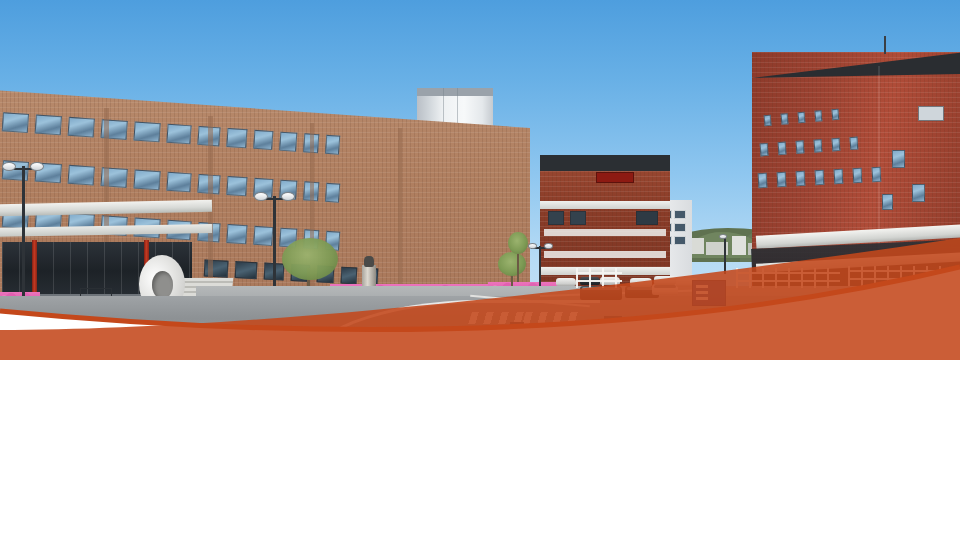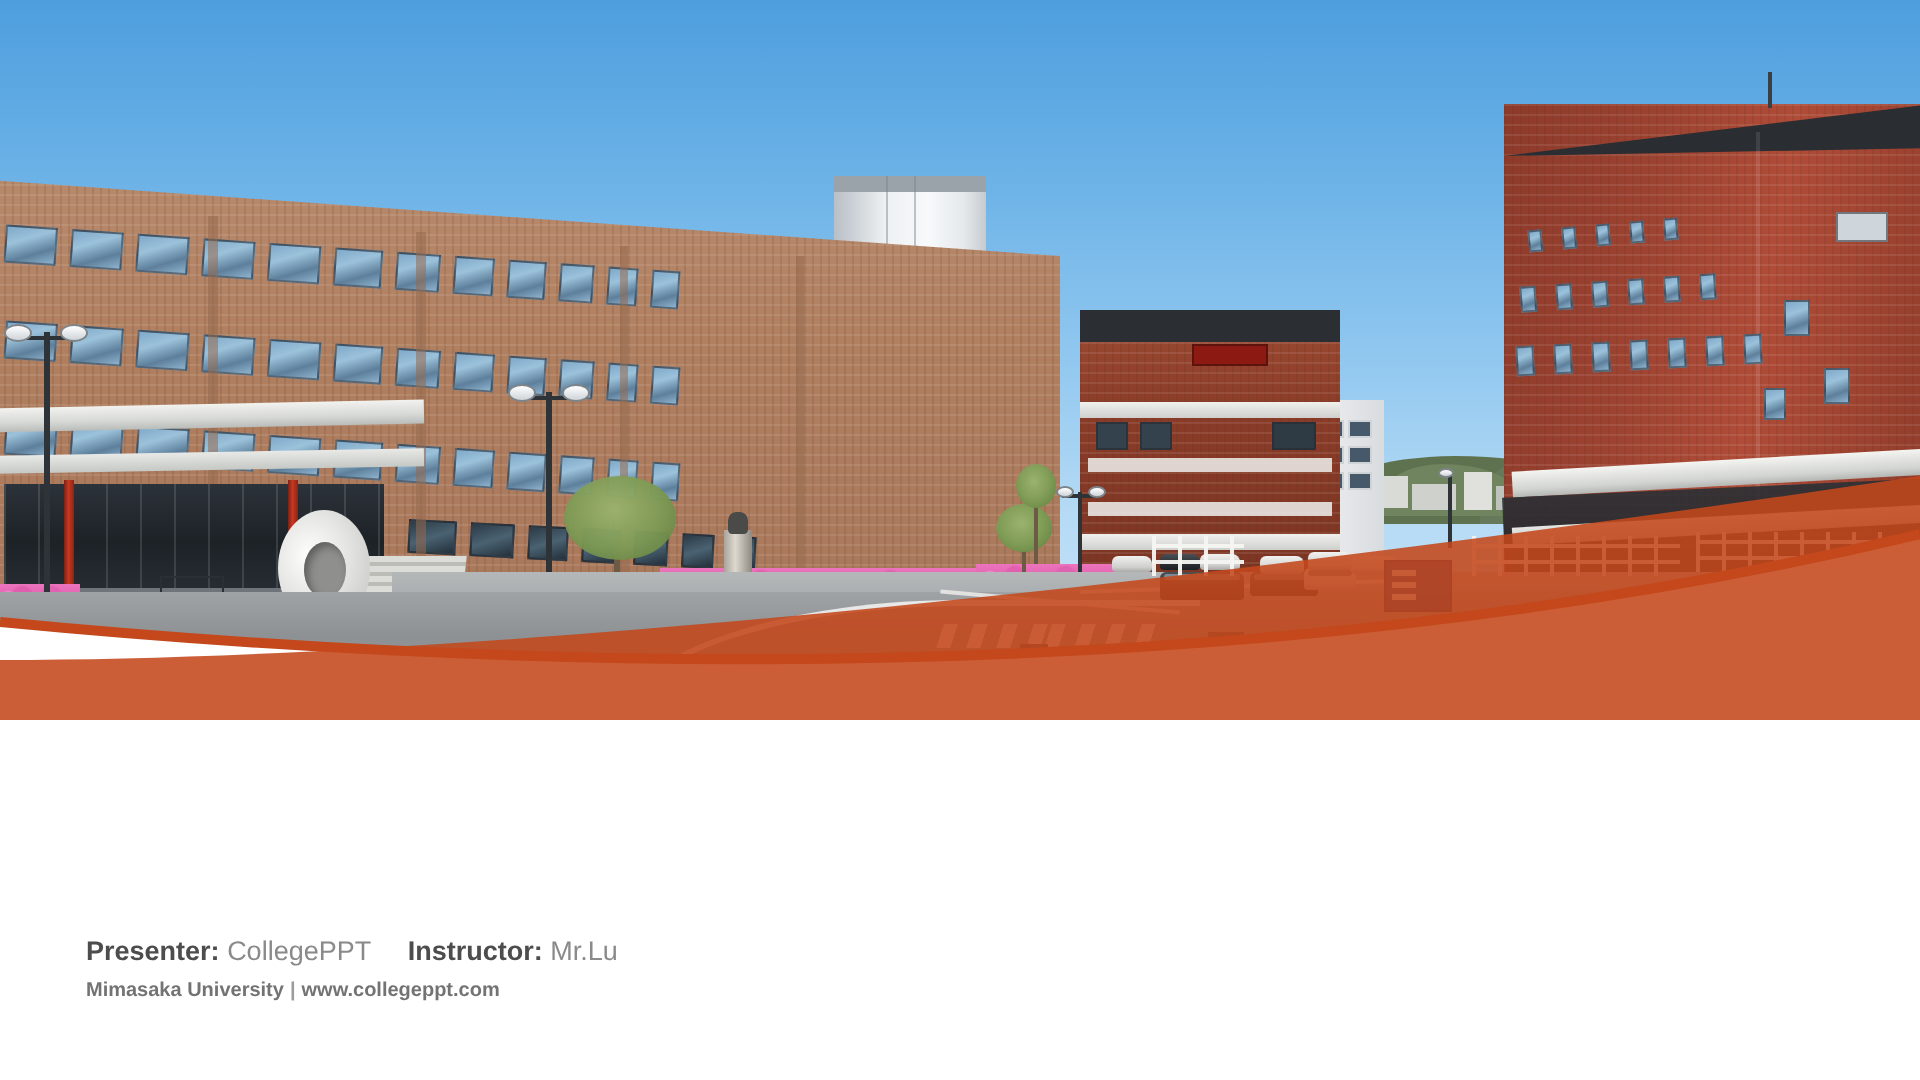--- a/index.html
+++ b/index.html
@@ -628,26 +628,16 @@
       <svg id="orange-stroke" viewBox="0 0 960 362" preserveAspectRatio="none">
         <path d="M 0 311 C 250 335 620 349 960 267" fill="none" stroke="#c4481b" stroke-width="5"></path>
       </svg>
 
     </div>
   </div>
 
   <div id="bottom">
 
 
-    <div id="meta">
-      <span class="k">Presenter:</span>
-      <span class="v">CollegePPT</span>
-      <span class="gap"></span>
-      <span class="k">Instructor:</span>
-      <span class="v">Mr.Lu</span>
-    </div>
-
-    <div id="sub">
-      <span>Mimasaka University</span><span class="bar">|</span><span>www.collegeppt.com</span>
-    </div>
+
 
   </div>
 </div>
 
 </body></html>

